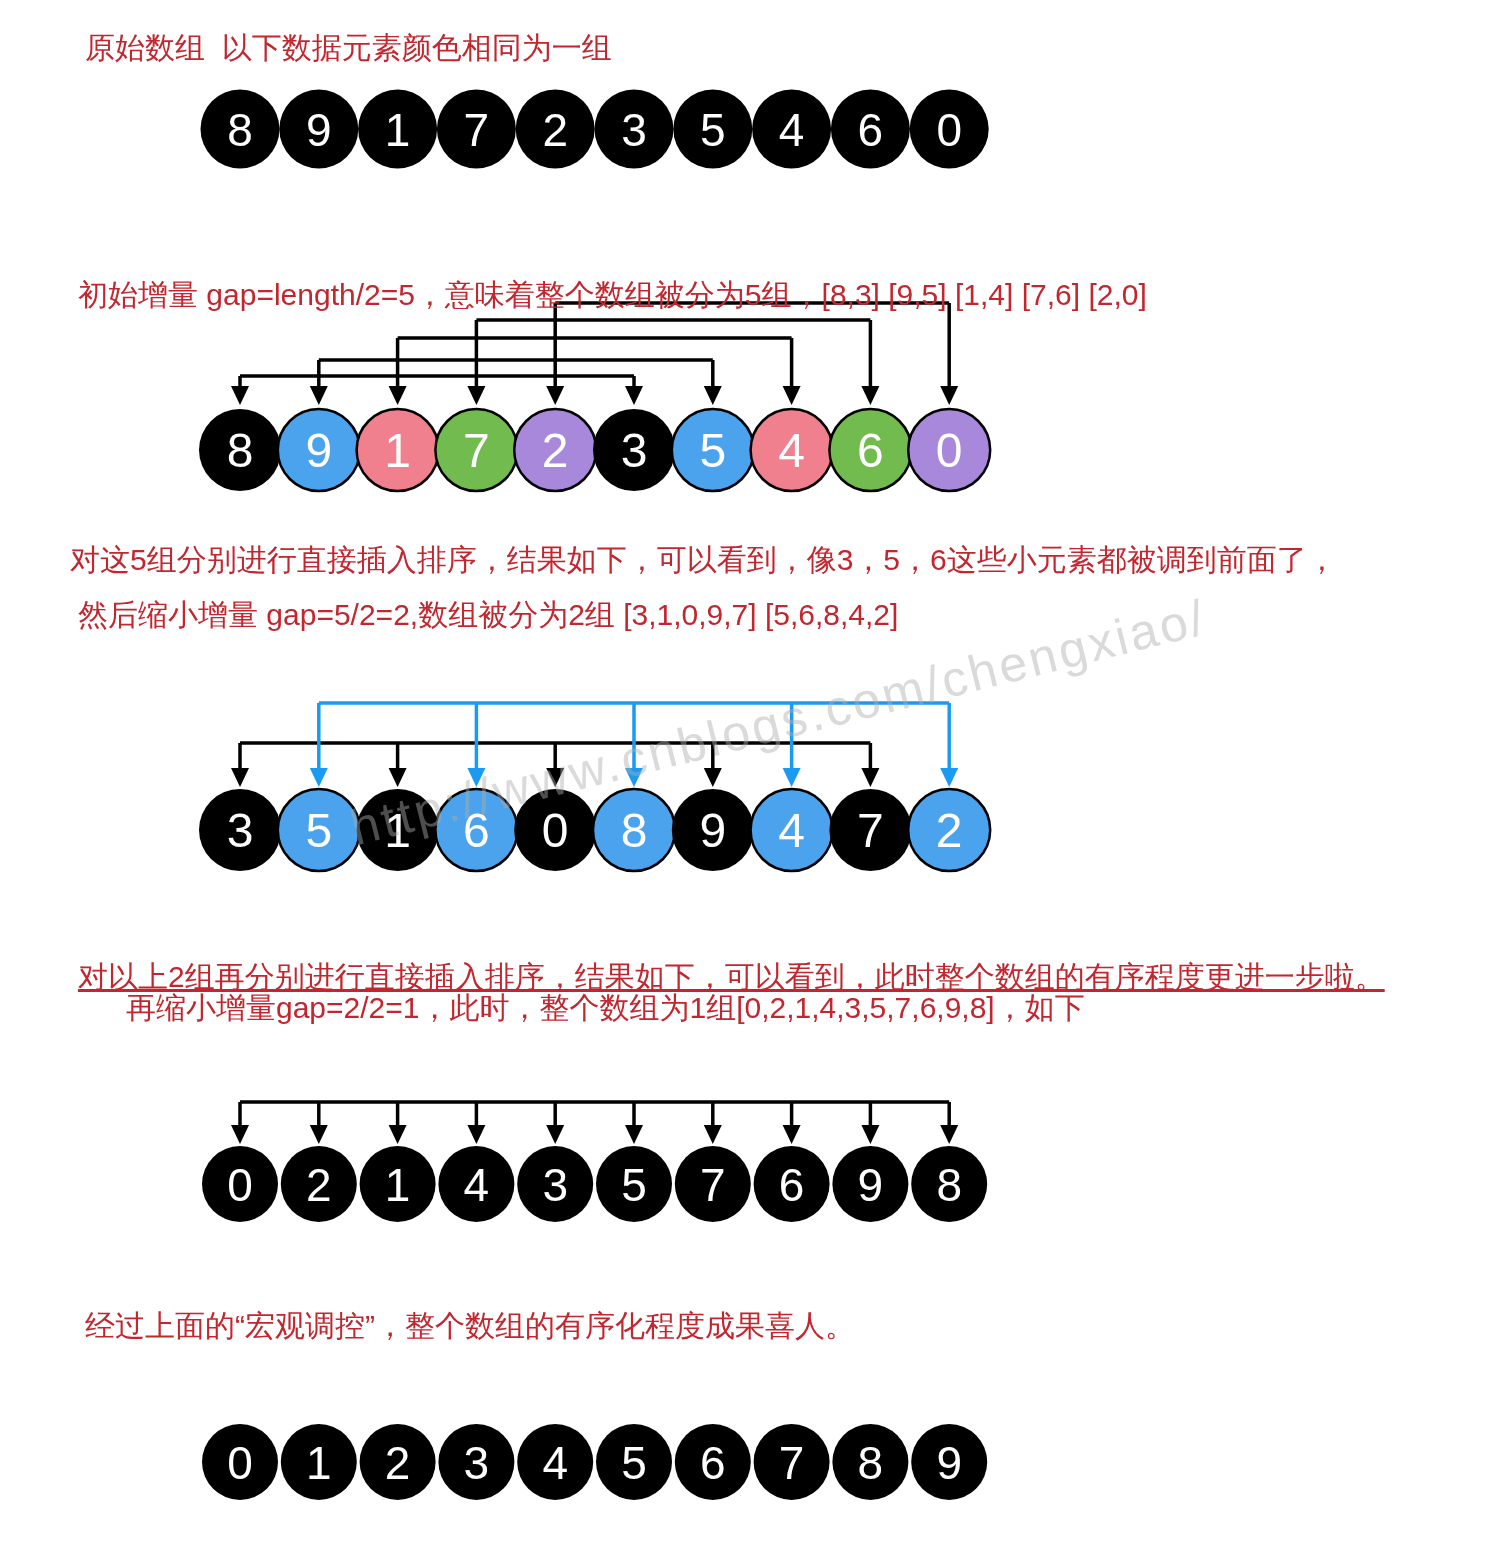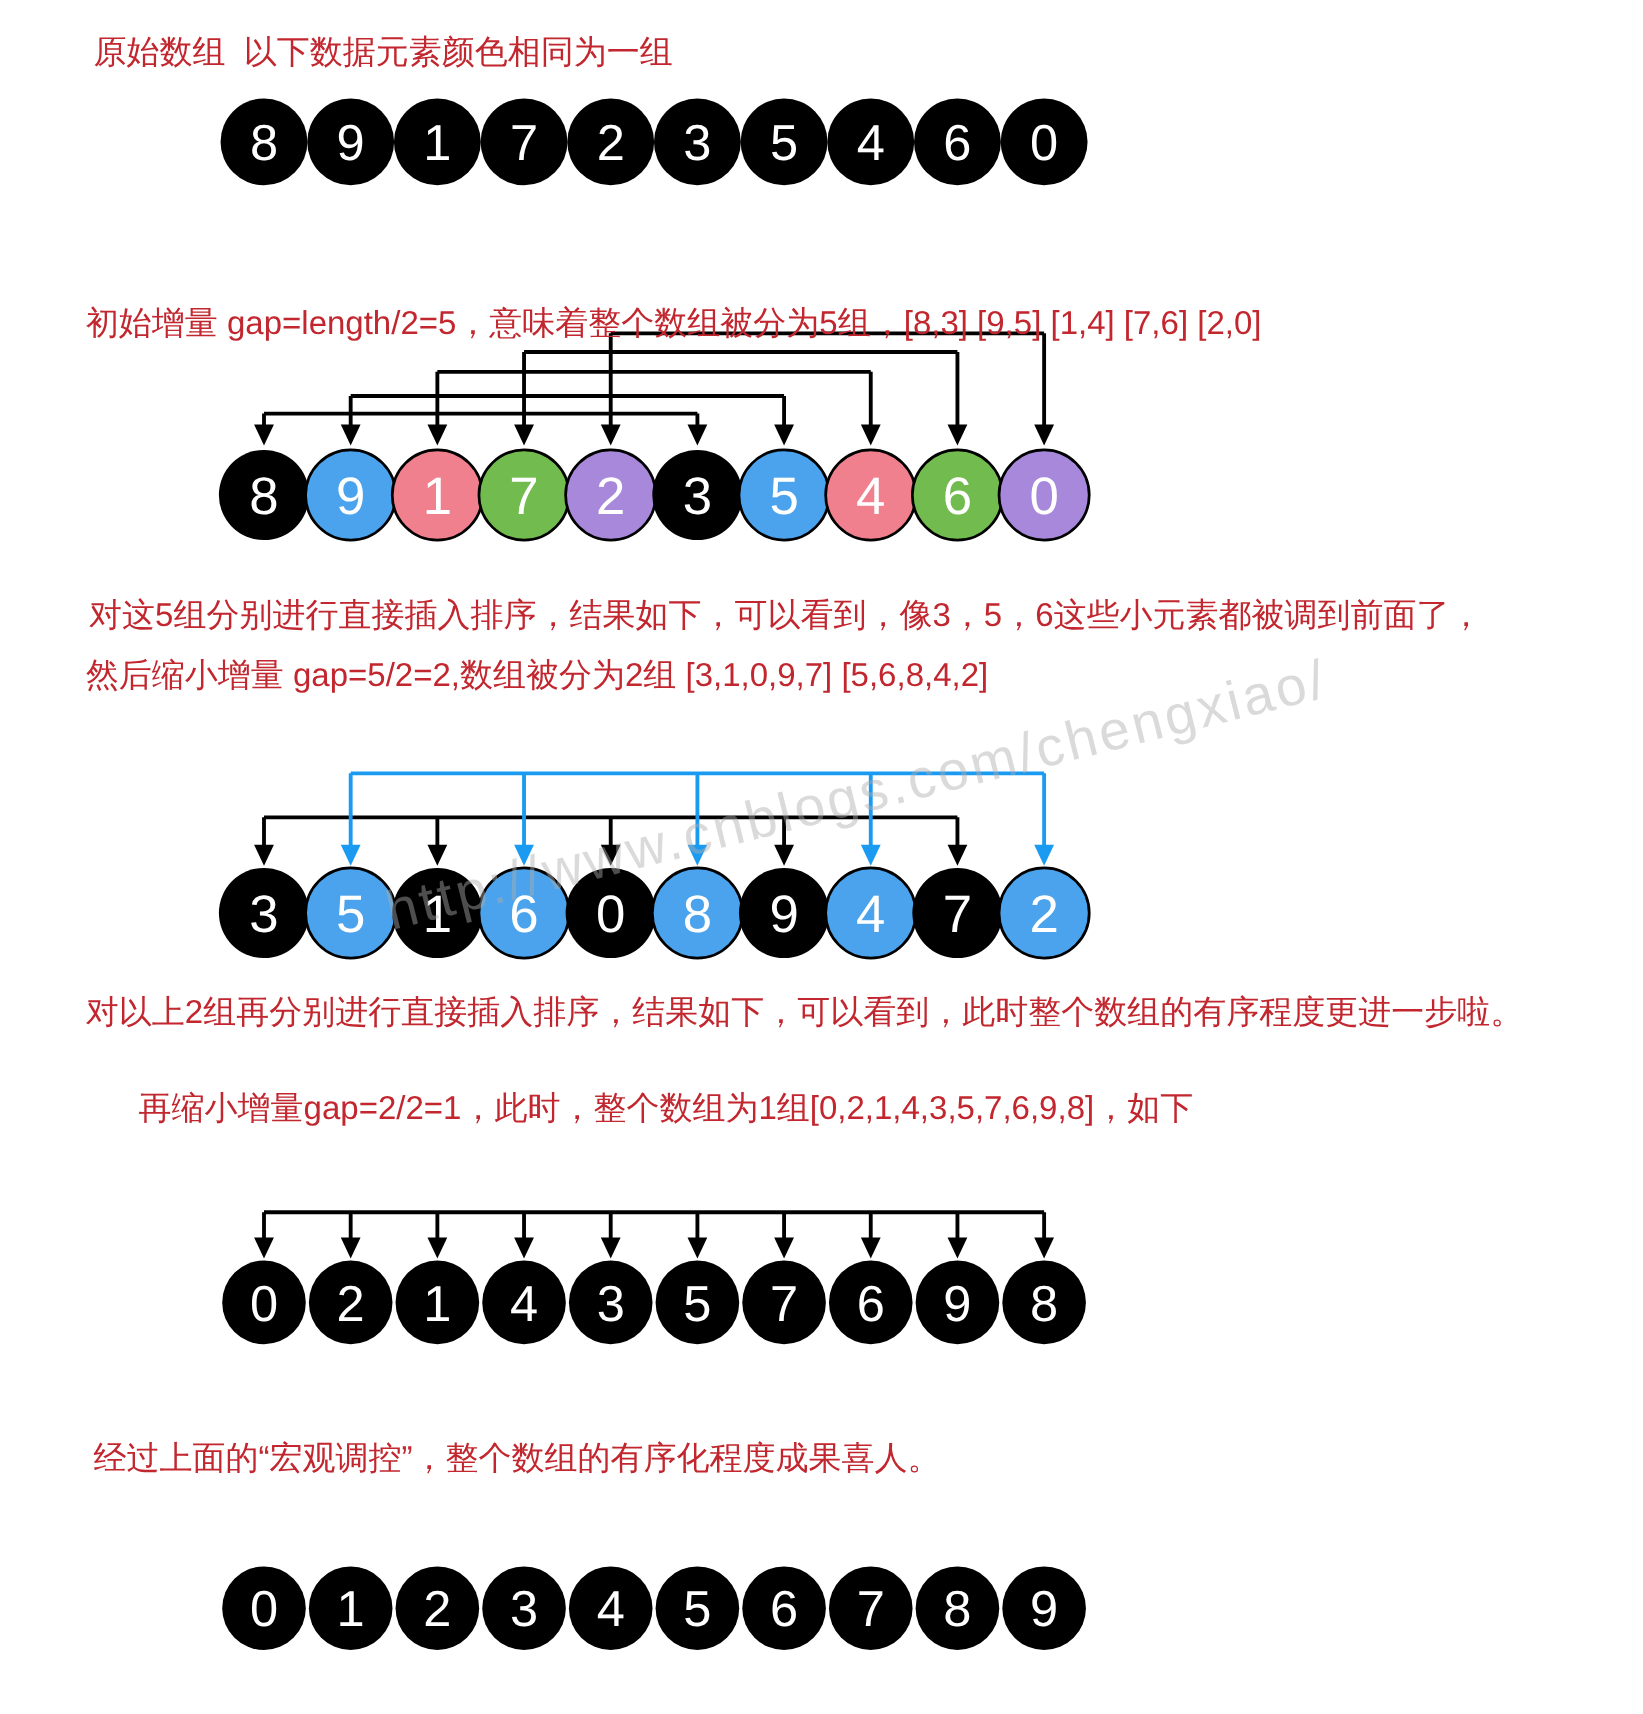--- a/index.html
+++ b/index.html
@@ -15,23 +15,23 @@
   .caption{
     position:absolute;
     font-size:30px;
     line-height:1.2;
     color:#C2262E;
     white-space:pre;
     z-index:3;
   }
   .c1{left:85px;top:30px;}
   .c2{left:78px;top:233px;margin-top:44px;}
-  .c3{left:81px;top:542px;}
+  .c3{left:70px;top:542px;}
   .c4{left:78px;top:597px;text-align:right;}
-  .c5{left:78px;top:903px;}
+  .c5{left:78px;top:959px;text-decoration:underline;}
   .c6{left:78px;top:990px;margin-left:48px;}
   .c7{left:85px;top:1308px;}
   .c8{left:85px;top:1332px;}
   .diagram{
     position:absolute;
     left:0;
     width:1010px;
     z-index:1;
   }
   #svg-row1{top:88px;height:95px;}

